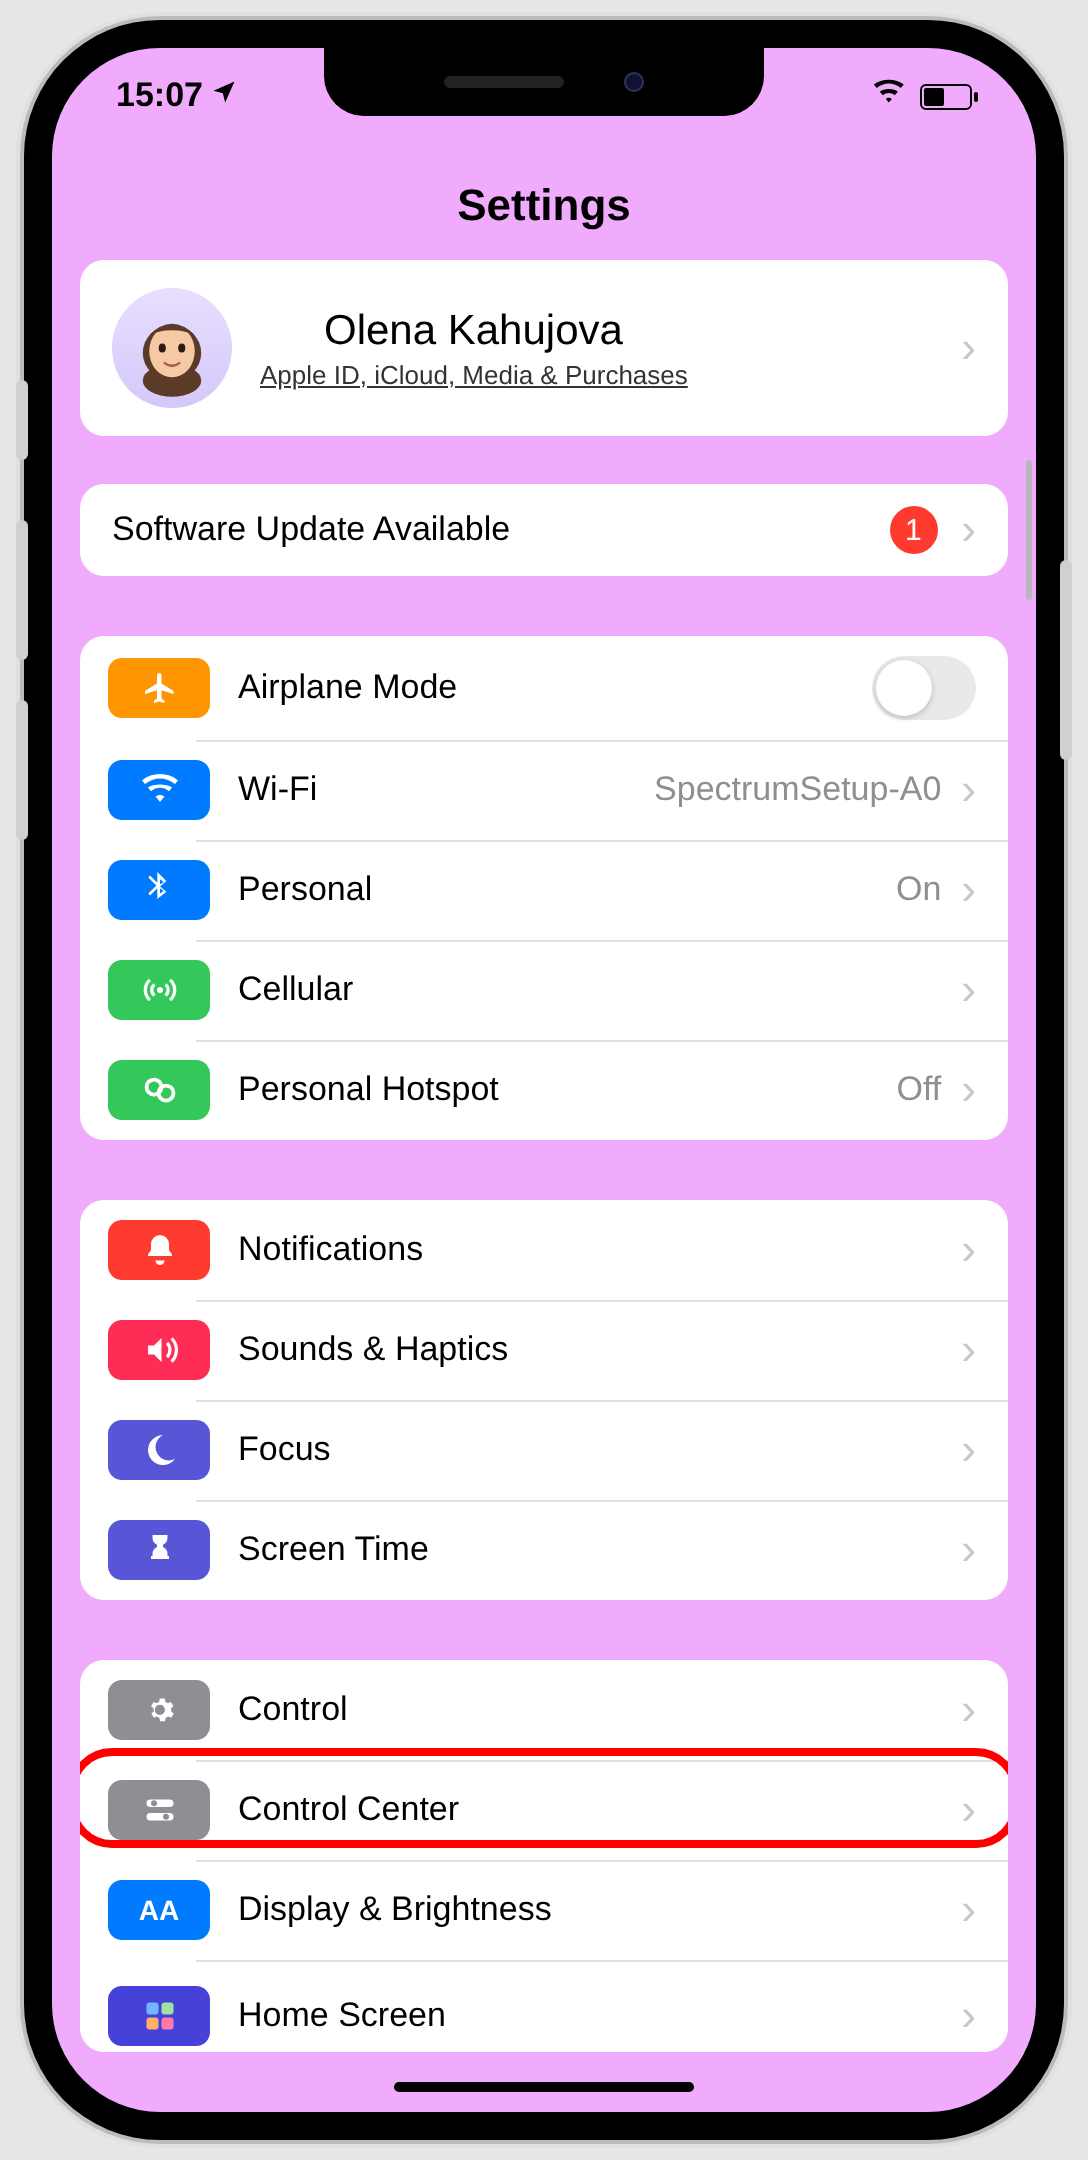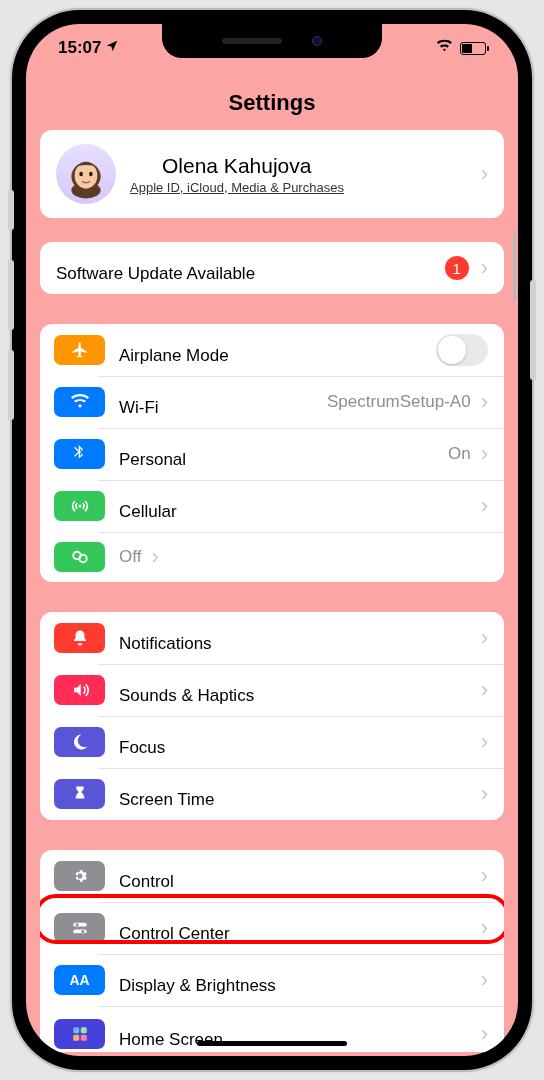--- a/index.html
+++ b/index.html
@@ -25,21 +25,21 @@
     
     .side-btn { position: absolute; background: #d0d0d0; border-radius: 3px; }
     .sb-left1 { left: -4px; top: 180px; width: 6px; height: 40px; }
     .sb-left2 { left: -4px; top: 250px; width: 6px; height: 70px; }
     .sb-left3 { left: -4px; top: 340px; width: 6px; height: 70px; }
     .sb-right { right: -4px; top: 270px; width: 6px; height: 100px; }
 
     .screen {
       width: 100%;
       height: 100%;
-      background: #fca5a5;
+      background: #f0abfc;
       border-radius: 54px;
       overflow: hidden;
       position: relative;
     }
     
     .notch {
       position: absolute;
       top: 0;
       left: 50%;
       transform: translateX(-50%);
@@ -127,21 +127,21 @@
 
     
     .row {
       display: flex; align-items: center; padding: 10px 16px 10px 14px;
       min-height: 46px;
       position: relative;
     }
     .row + .row::before {
       content:''; position:absolute; top:0; left: 58px; right:0; height:1px; background:#e2e2e5;
     }
-    .row-label { flex: 1; font-size: 17px; color: #000; margin-top: 12px; }
+    .row-label { flex: 1; font-size: 17px; color: #000; }
     .row-value { font-size: 17px; color: #8e8e93; margin-right: 4px; }
     .row-icon {
       width: 51px; height: 30px; border-radius: 7px;
       margin-right: 14px;
       display:flex; align-items:center; justify-content:center;
       flex-shrink:0;
       color: #fff;
       font-size: 17px;
     }
     .badge {
@@ -292,20 +292,21 @@
             <span class="row-label">Cellular</span>
             <span class="chevron">›</span>
           </div>
           <div class="row">
             <div class="row-icon bg-green">
               <svg width="18" height="18" viewBox="0 0 24 24" fill="none" stroke="#fff" stroke-width="2.5">
                   <circle cx="8" cy="10" r="5"></circle>
                   <circle cx="16" cy="14" r="5"></circle>
                 </svg>
             </div>
+            <span class="row-label">Personal Hotspot</span>
             <span class="row-value">Off</span>
             <span class="chevron">›</span>
           </div>
         </div>
 
         <div class="card">
           <div class="row">
             <div class="row-icon bg-red">
               <svg width="18" height="18" viewBox="0 0 24 24" fill="#fff">
                   <path d="M12 2a6 6 0 0 0-6 6v4l-2 3v1h16v-1l-2-3V8a6 6 0 0 0-6-6zm0 20a3 3 0 0 0 3-3H9a3 3 0 0 0 3 3z"></path>

